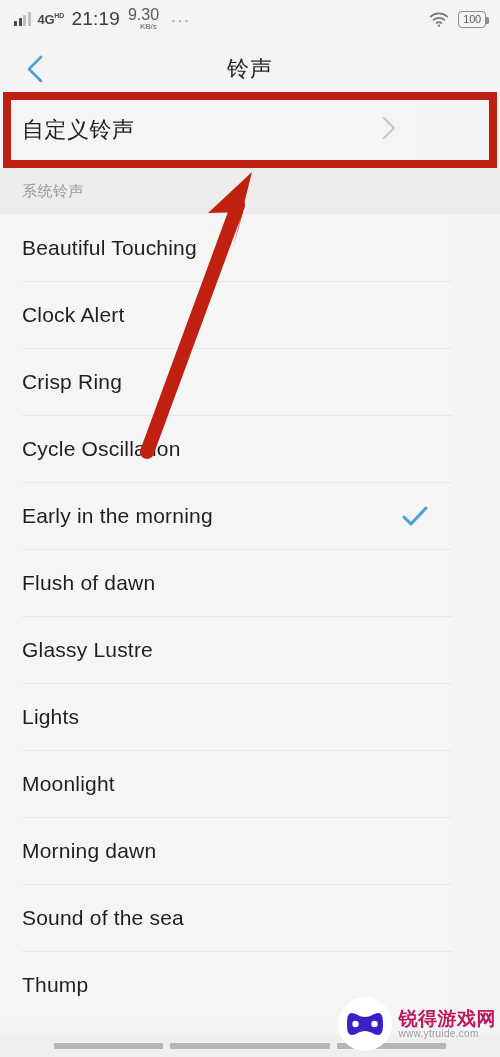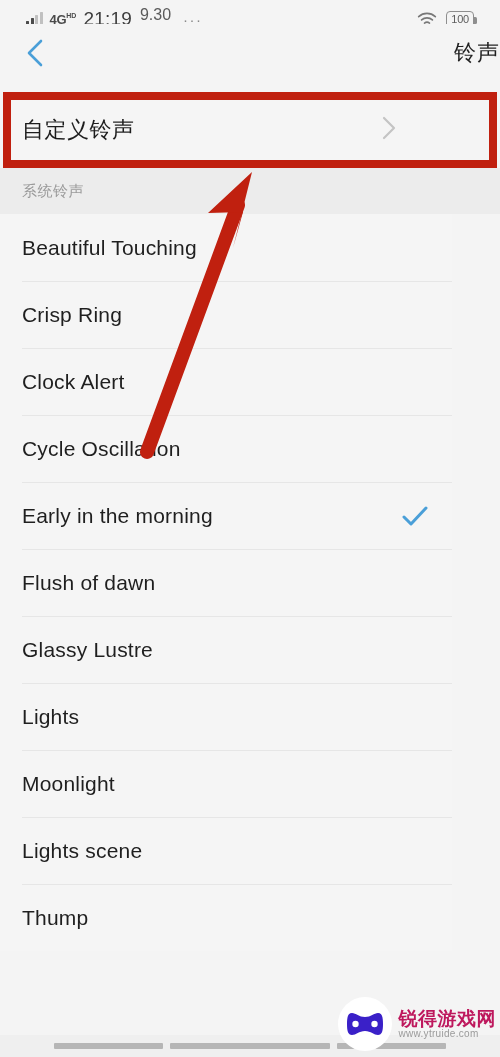--- a/index.html
+++ b/index.html
@@ -13,21 +13,21 @@
     position:relative;
     width:500px; height:1057px;
     background:#f4f4f4;
   }
 
   
   .statusbar {
     position:absolute; top:0; left:0; width:500px; height:38px;
     background:#f4f4f4;
     display:flex; align-items:center;
-    padding:0 26px;
+    padding:0 14px;
     color:#4a4a4a;
   }
   .sb-left { display:flex; align-items:center; gap:7px; }
   .sig {
     display:flex; align-items:flex-end; gap:1.5px; height:13px;
   }
   .sig i { display:block; width:3px; background:#8a8a8a; border-radius:.5px; }
   .sig i:nth-child(1){height:5px;background:#4a4a4a;}
   .sig i:nth-child(2){height:8px;background:#4a4a4a;}
   .sig i:nth-child(3){height:11px;background:#c0c0c0;}
@@ -57,23 +57,23 @@
     height:17px; padding:0 4px; background:#f4f4f4;
   }
   .batt:after {
     content:""; position:absolute; right:-4px; top:5px;
     width:3px; height:7px; background:#8e8e8e; border-radius:0 1.5px 1.5px 0;
   }
   .batt span { font-size:11px; color:#5d5d5d; font-weight:normal; letter-spacing:-.2px;}
 
   
   .navbar {
-    position:absolute; top:24px; left:0; width:500px; height:57px;
+    position:absolute; top:40px; left:0; width:500px; height:57px;
     background:#f4f4f4;
-    display:flex; align-items:center; justify-content:flex-end;
+    display:flex; align-items:center; justify-content:center;
   }
   .back {
     position:absolute; left:18px; top:50%; transform:translateY(-50%);
     width:34px; height:34px; display:flex; align-items:center; justify-content:center;
     cursor:pointer;
   }
   .nav-title { font-size:22px; color:#1f1f1f; letter-spacing:1px; }
 
   
   .custom-row {
@@ -212,24 +212,24 @@
 
   <div class="section-hd">
     <span>系统铃声</span>
   </div>
 
   <div class="list" id="list">
       <div class="row">
         <span class="name">Beautiful Touching</span>
       </div>
       <div class="row">
+        <span class="name">Clock Alert</span>
+      </div>
+      <div class="row">
         <span class="name">Crisp Ring</span>
-      </div>
-      <div class="row">
-        <span class="name">Clock Alert</span>
       </div>
       <div class="row">
         <span class="name">Cycle Oscillation</span>
       </div>
       <div class="row">
         <span class="name">Early in the morning</span>
         <span class="check">
           <svg width="30" height="24" viewBox="0 0 30 24">
             <path d="M4 13 L11 20 L26 4" fill="none" stroke="#4a9fd8" stroke-width="3" stroke-linecap="round" stroke-linejoin="round"></path>
           </svg>
@@ -241,21 +241,24 @@
       <div class="row">
         <span class="name">Glassy Lustre</span>
       </div>
       <div class="row">
         <span class="name">Lights</span>
       </div>
       <div class="row">
         <span class="name">Moonlight</span>
       </div>
       <div class="row">
-        <span class="name">Lights scene</span>
+        <span class="name">Morning dawn</span>
+      </div>
+      <div class="row">
+        <span class="name">Sound of the sea</span>
       </div>
       <div class="row">
         <span class="name">Thump</span>
       </div>
     </div>
 
   <svg class="arrow" viewBox="0 0 500 1057">
     <g>
       <path d="M147 452 L238 205" fill="none" stroke="#c0200f" stroke-width="14" stroke-linecap="round"></path>
       <path d="M252 172 L208 213 L243 212 L233 248 Z" fill="#c0200f"></path>

